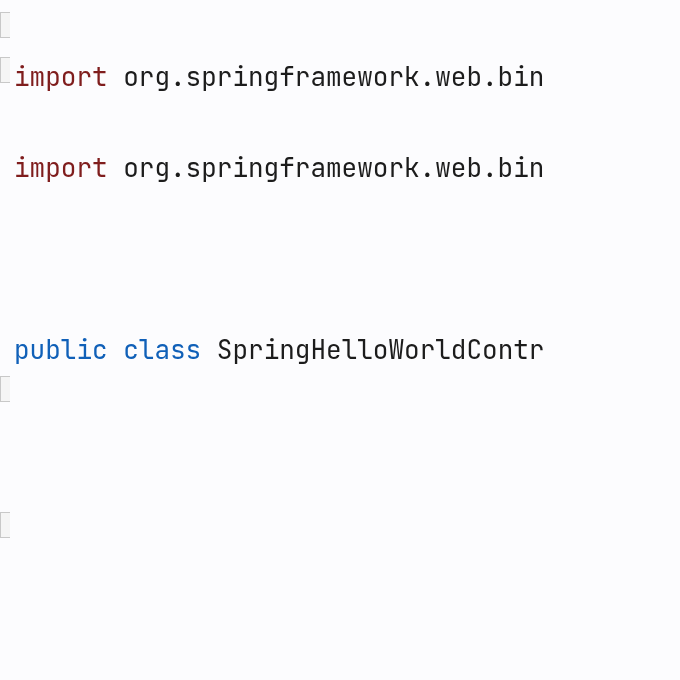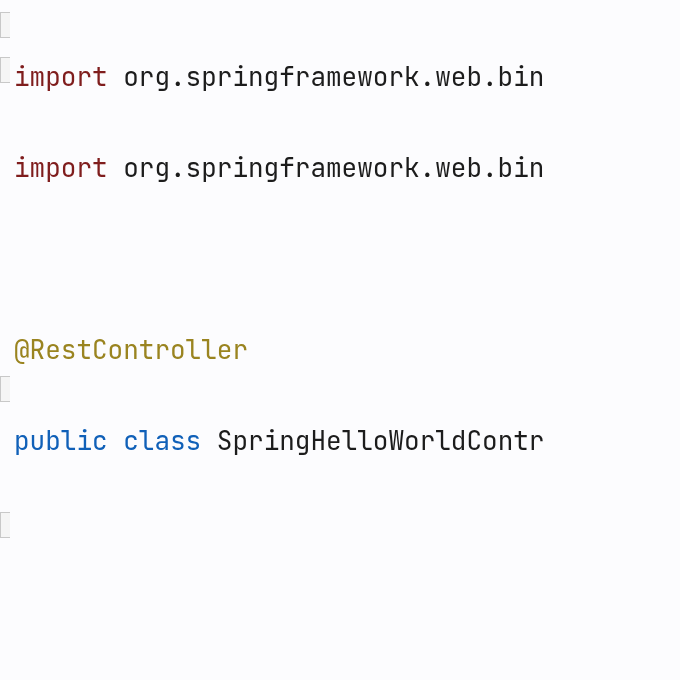--- a/index.html
+++ b/index.html
@@ -54,21 +54,20 @@
   <div class="gutter-mark" style="top:12px"></div>
   <div class="gutter-mark" style="top:57px"></div>
   <div class="gutter-mark" style="top:376px"></div>
   <div class="gutter-mark" style="top:512px"></div>
 </div>
 
 <div class="code-area">
 <span class="line"><span class="kw">import</span><span class="pkg"> org.springframework.web.bin</span></span>
 <span class="line"><span class="kw">import</span><span class="pkg"> org.springframework.web.bin</span></span>
 <span class="line"></span>
-<span class="line"><span class="annotation">@RestController</span></span>
 <span class="line"><span class="cls">public</span><span class="plain"> </span><span class="cls">class</span><span class="plain"> </span><span class="classname">SpringHelloWorldContr</span></span>
 <span class="line"></span>
 <span class="line"></span>
 
 
 
 
 
 </div>
 

